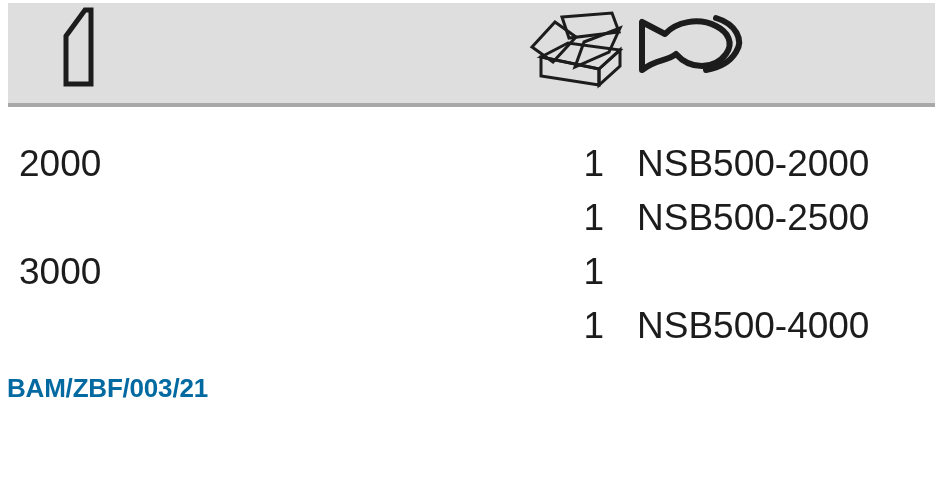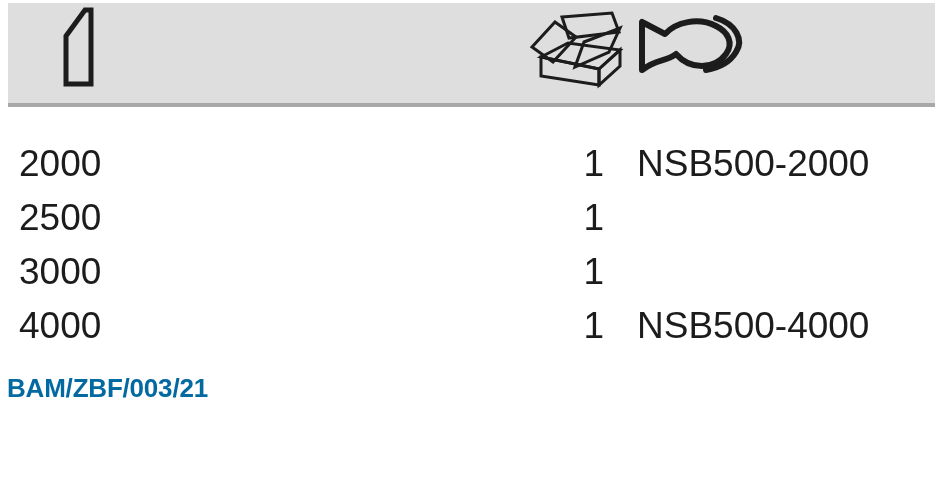--- a/index.html
+++ b/index.html
@@ -158,31 +158,30 @@
 
   <div class="table-body">
 
     <div class="spec-row">
       <div class="cell cell-length">2000</div>
       <div class="cell cell-packing">1</div>
       <div class="cell cell-article">NSB500-2000</div>
     </div>
 
     <div class="spec-row">
-      <div class="cell cell-length">2500</div>
       <div class="cell cell-packing">1</div>
+      <div class="cell cell-article">NSB500-2500</div>
     </div>
 
     <div class="spec-row">
       <div class="cell cell-length">3000</div>
       <div class="cell cell-packing">1</div>
     </div>
 
     <div class="spec-row">
-      <div class="cell cell-length">4000</div>
       <div class="cell cell-packing">1</div>
       <div class="cell cell-article">NSB500-4000</div>
     </div>
 
   </div>
 </div>
 
 <div class="doc-code">BAM/ZBF/003/21</div>
 
 </body></html>

